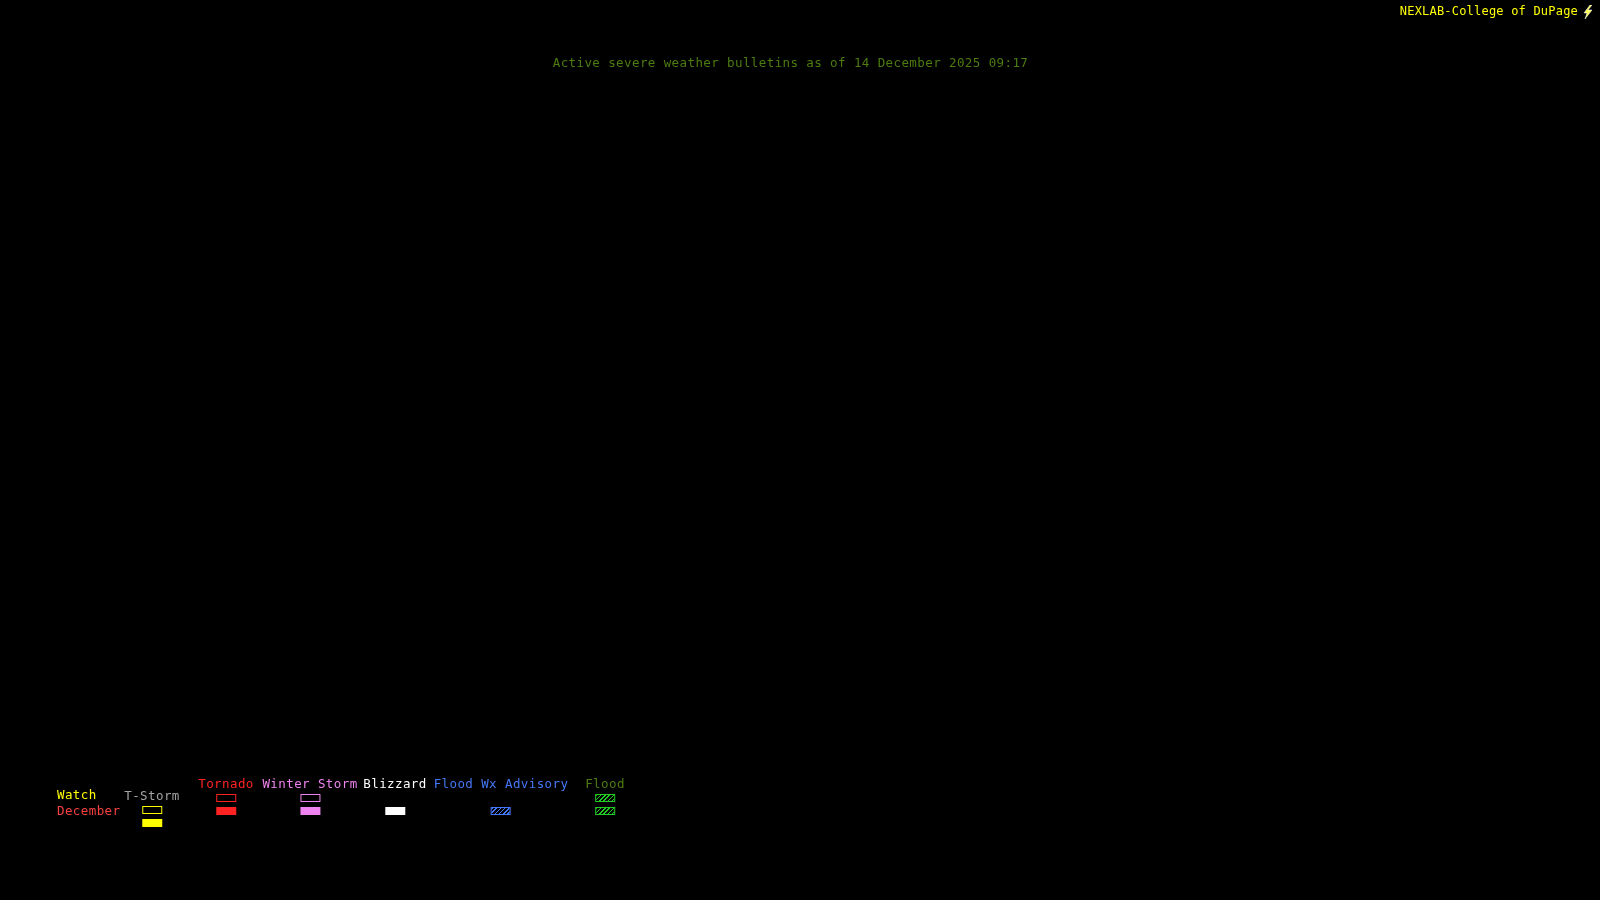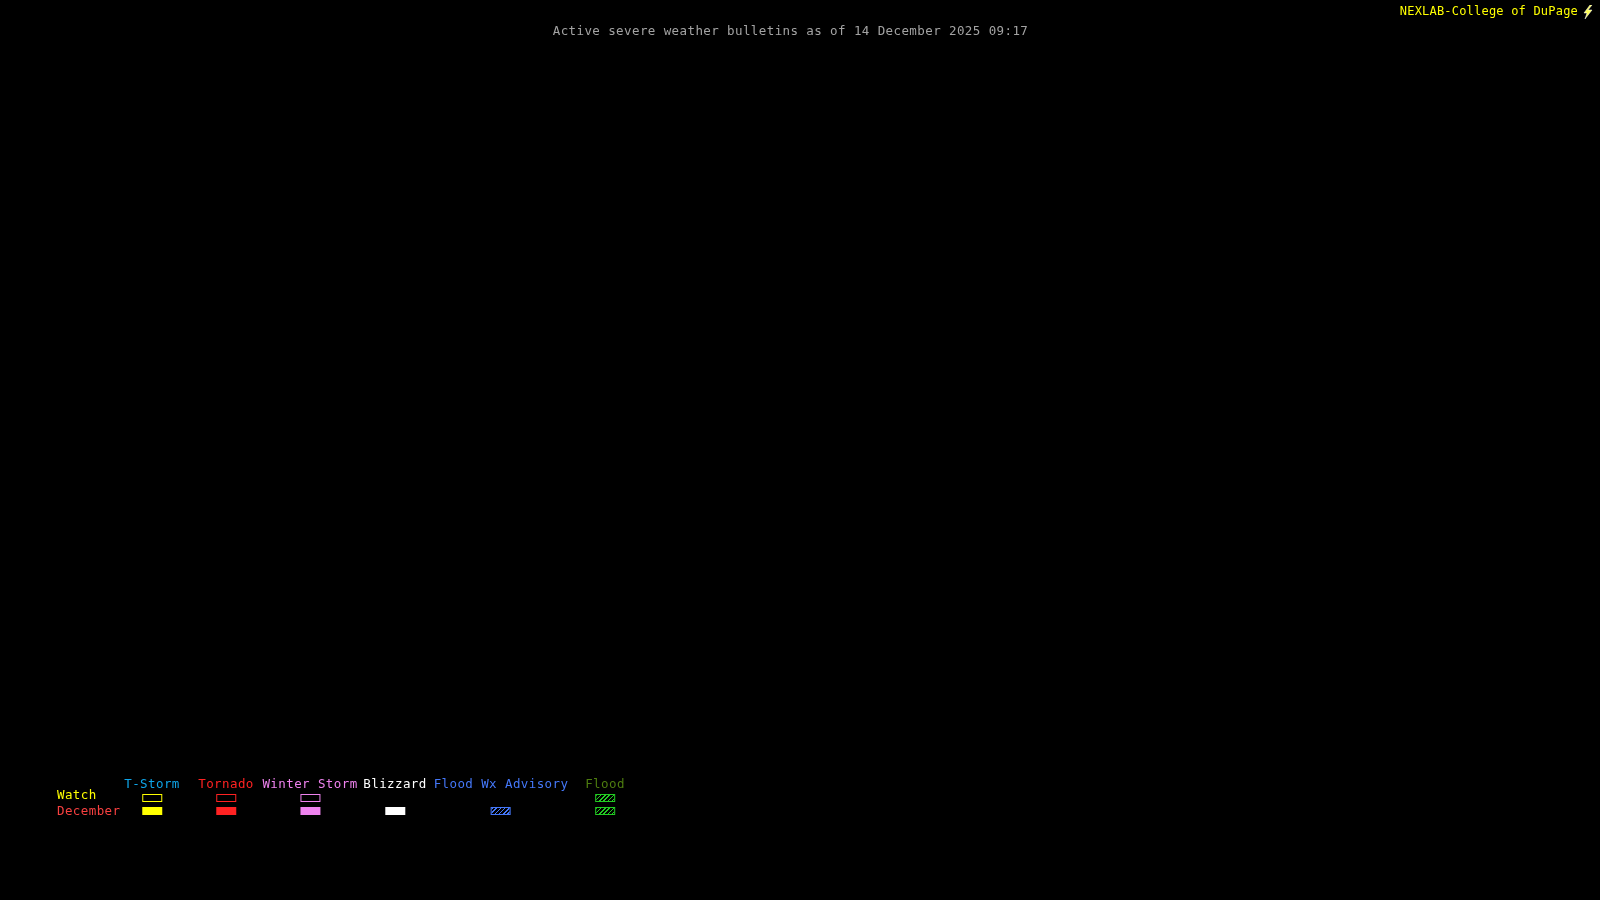--- a/index.html
+++ b/index.html
@@ -84,38 +84,38 @@
   .swatch.watch-row   { margin-top: 4px; }
   .swatch.warning-row { margin-top: 5px; }
 </style>
 </head>
 <body>
 
 <div id="screen">
 
   <div style="position:absolute;inset:0;background:#000;"></div>
 
-  <div class="bulletin-title" style="color: #a3a3a3;">Active severe weather bulletins as of 14 December 2025 09:17</div>
+  <div class="bulletin-title" style="color: #4d7c0f; margin-top: 32px;">Active severe weather bulletins as of 14 December 2025 09:17</div>
 
   <div class="credit">
     <span class="credit-text" style="color: rgb(255, 255, 0); padding-left: 30px;">NEXLAB-College of DuPage</span>
     <span class="logo">
       <svg width="12" height="14" viewBox="0 0 12 14">
         <polygon points="8,0 2,8 5,8 3,14 10,5 6,5 10,0" fill="#ffff55" stroke="#ffffff" stroke-width="0.5"></polygon>
       </svg>
     </span>
   </div>
 
   <div class="legend">
 
     <span class="row-label watch" style="color: rgb(255, 255, 0);">Watch</span>
     <span class="row-label warning" style="color: rgb(248, 64, 64);">December</span>
 
     <div class="legend-col" style="left:152px">
-      <span class="hdr" style="color: #0ea5e9;">T-Storm</span>
+      <span class="hdr" style="color: #a3a3a3; margin-top: 12px;">T-Storm</span>
       <div class="swatch watch-row" style="border: 1px solid rgb(255, 255, 0);"></div>
       <div class="swatch warning-row" style="background: rgb(255, 255, 0);"></div>
     </div>
 
     <div class="legend-col" style="left:226px">
       <span class="hdr" style="color: rgb(255, 34, 34);">Tornado</span>
       <div class="swatch watch-row" style="border: 1px solid rgb(255, 34, 34);"></div>
       <div class="swatch warning-row" style="background: rgb(255, 34, 34);"></div>
     </div>
 

